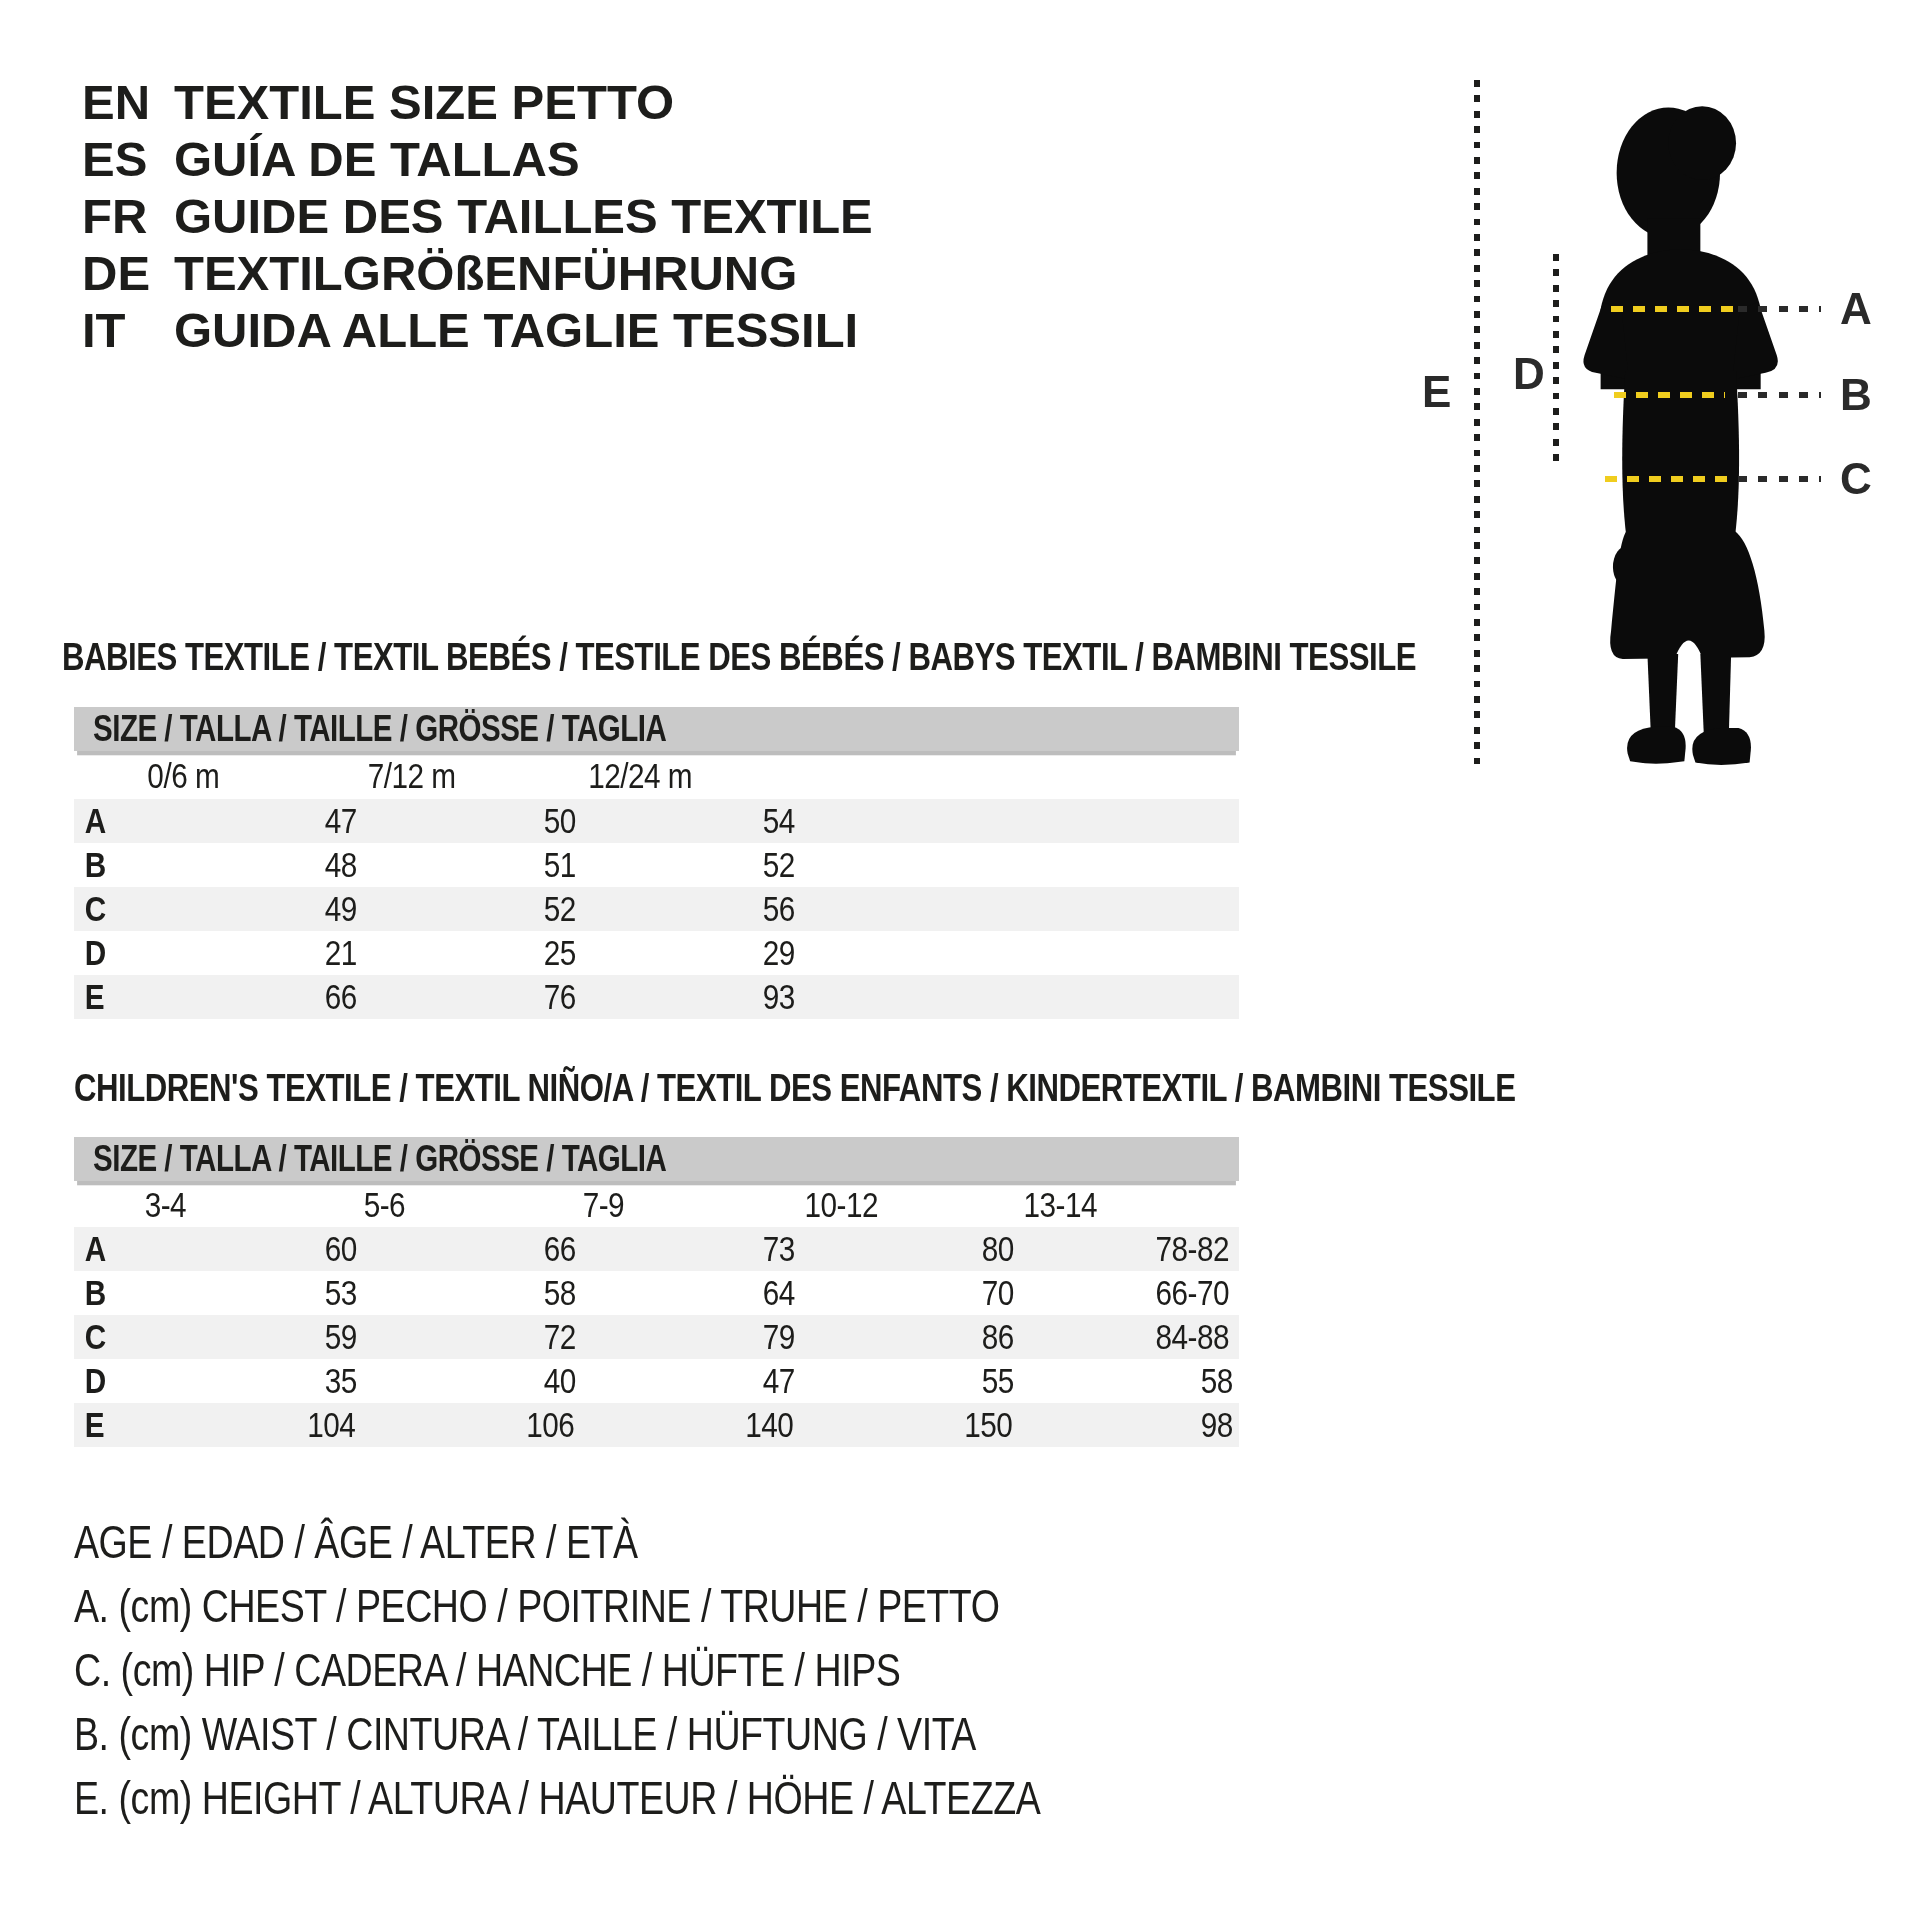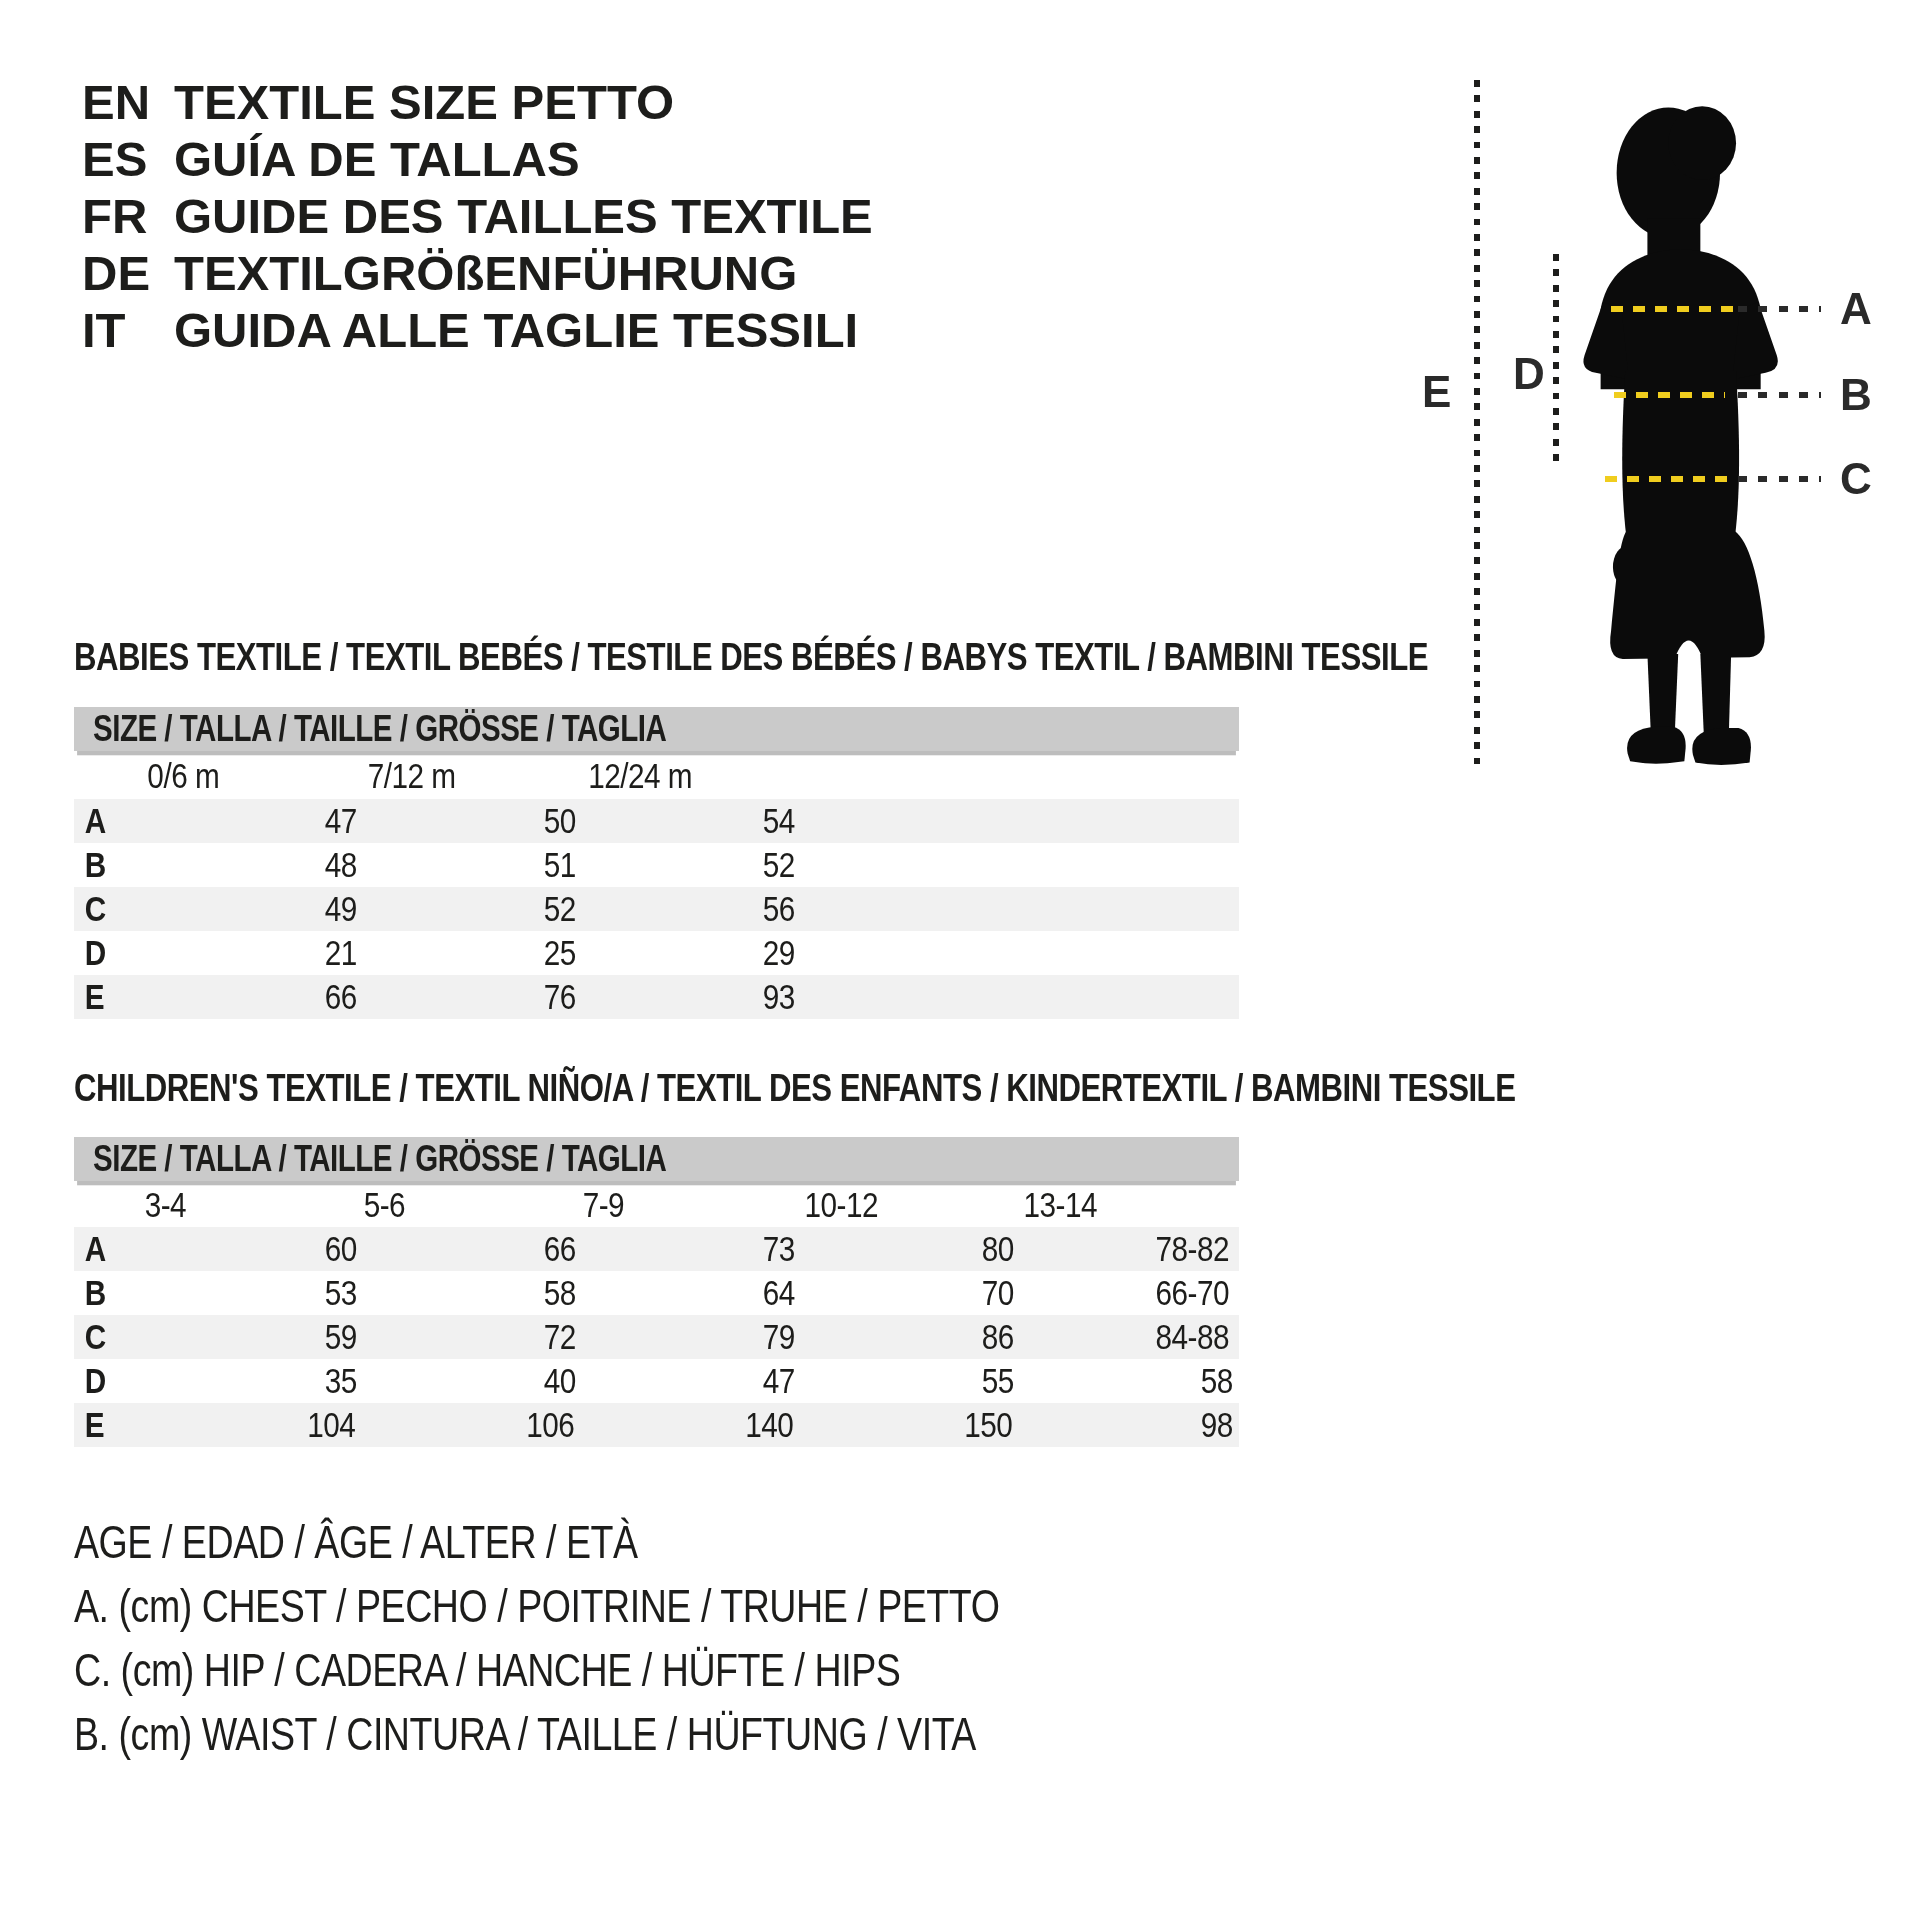--- a/index.html
+++ b/index.html
@@ -110,21 +110,21 @@
 
   <div class="abs hdash-y" style="left:209px;top:313px;width:111px;"></div>
   <div class="abs hdash-k" style="left:333px;top:313px;width:83px;"></div>
   <div class="abs marker" style="left:435px;top:291px;">B</div>
 
   <div class="abs hdash-y" style="left:200px;top:397px;width:123px;"></div>
   <div class="abs hdash-k" style="left:333px;top:397px;width:83px;"></div>
   <div class="abs marker" style="left:435px;top:375px;">C</div>
 </div>
 
-<div class="abs sec-title" style="left:74px;top:636px;">
+<div class="abs sec-title" style="left:62px;top:636px;">
   <span class="cond">BABIES TEXTILE / TEXTIL BEBÉS / TESTILE DES BÉBÉS / BABYS TEXTIL / BAMBINI TESSILE</span>
 </div>
 <div class="abs size-bar" style="top:707px;">
   <span class="cond">SIZE / TALLA / TAILLE / GRÖSSE / TAGLIA</span>
 </div>
 <div class="abs tgrid cols-row" style="top:753px;">
   <div class="cell lab"></div>
   <div class="cell">
       <span class="condc">0/6 m</span>
     </div>
@@ -353,14 +353,17 @@
     </div>
   <div class="legend-line">
       <span class="cond">A. (cm) CHEST / PECHO / POITRINE / TRUHE / PETTO</span>
     </div>
   <div class="legend-line">
       <span class="cond">C. (cm) HIP / CADERA / HANCHE / HÜFTE / HIPS</span>
     </div>
   <div class="legend-line">
       <span class="cond">B. (cm) WAIST / CINTURA / TAILLE / HÜFTUNG / VITA</span>
     </div>
+  <div class="legend-line">
+      <span class="cond">E. (cm) HEIGHT / ALTURA / HAUTEUR / HÖHE / ALTEZZA</span>
+    </div>
 </div>
 
 
 </body></html>

